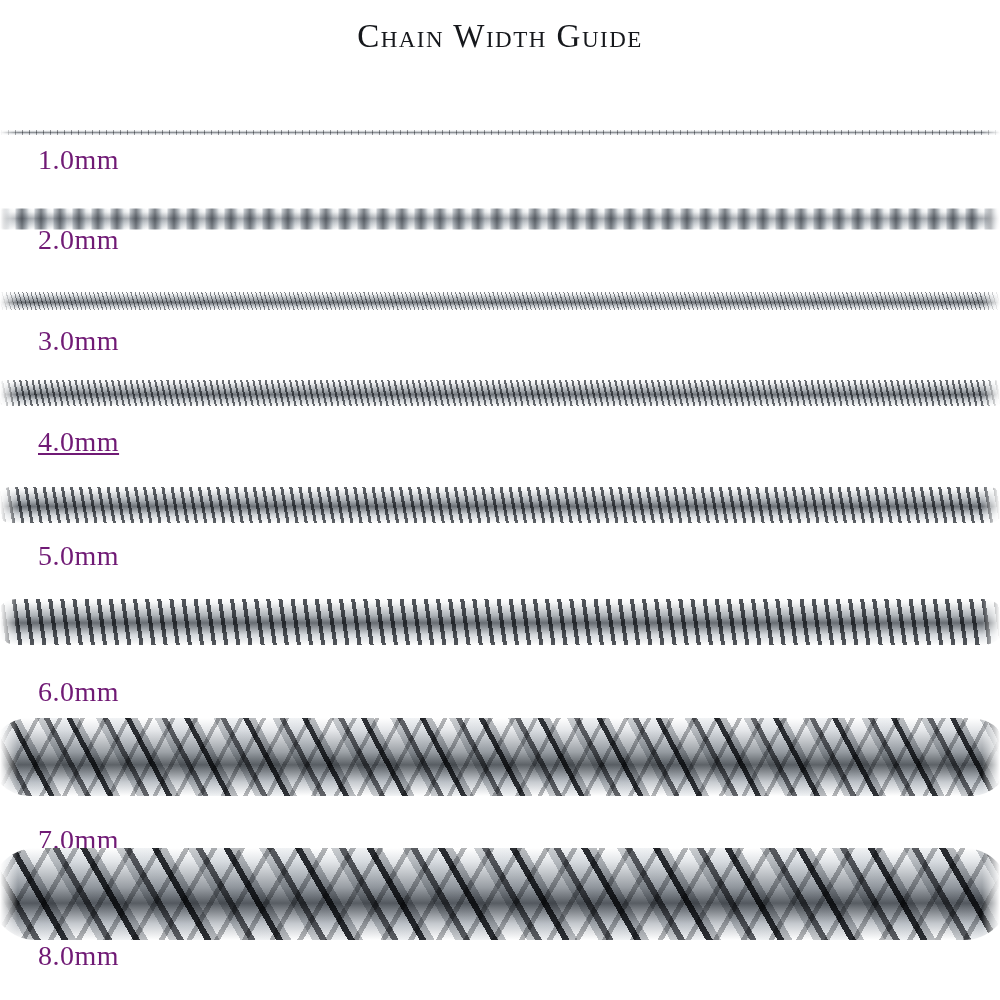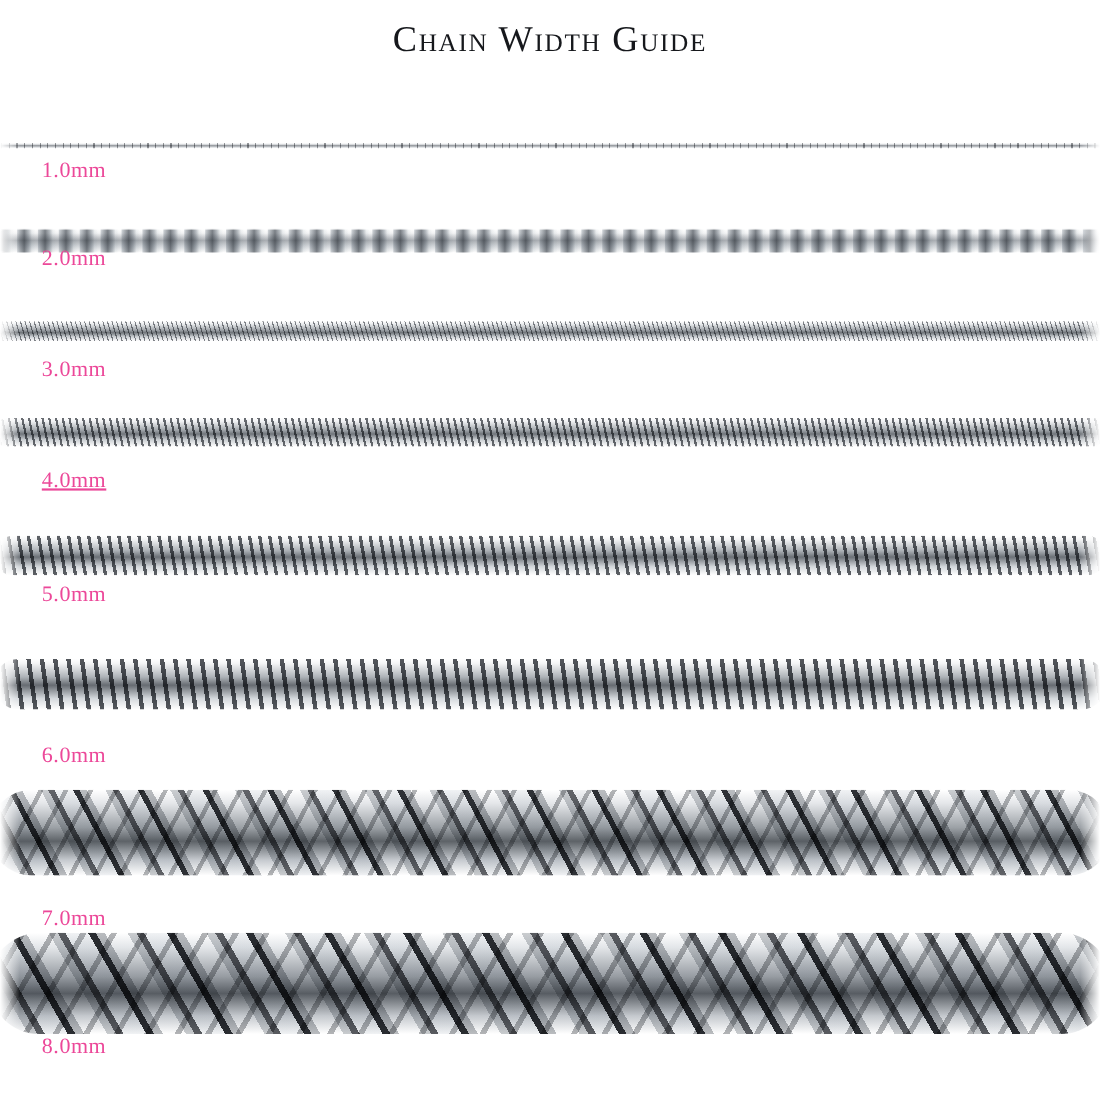--- a/index.html
+++ b/index.html
@@ -39,22 +39,22 @@
     position: absolute;
     left: 0;
     width: 1000px;
     overflow: hidden;
   }
 
   .label {
     position: absolute;
     left: 38px;
     font-family: "Liberation Serif", serif;
-    font-size: 20px;
-    color: #ec4899;
+    font-size: 28px;
+    color: #701a75;
     letter-spacing: 0.5px;
     white-space: nowrap;
   }
 
   
 
   .chain {
     position: absolute;
     left: -6px;
     width: 1012px;
@@ -220,21 +220,21 @@
     <div class="fade l"></div>
     <div class="fade r"></div>
   </div>
   <div class="label" style="top:426px;text-decoration:underline;">4.0mm</div>
 
   <div class="chain-wrap" style="top:483px;height:44px;">
     <div class="chain ch-5" style="top:4px;"></div>
     <div class="fade l"></div>
     <div class="fade r"></div>
   </div>
-  <div class="label" style="top:529px;">5.0mm</div>
+  <div class="label" style="top:540px;">5.0mm</div>
 
   <div class="chain-wrap" style="top:595px;height:54px;">
     <div class="chain ch-6" style="top:4px;"></div>
     <div class="fade l"></div>
     <div class="fade r"></div>
   </div>
   <div class="label" style="top:676px;">6.0mm</div>
 
   <div class="chain-wrap" style="top:714px;height:86px;">
     <div class="rope ch-7" style="top:4px;"></div>

